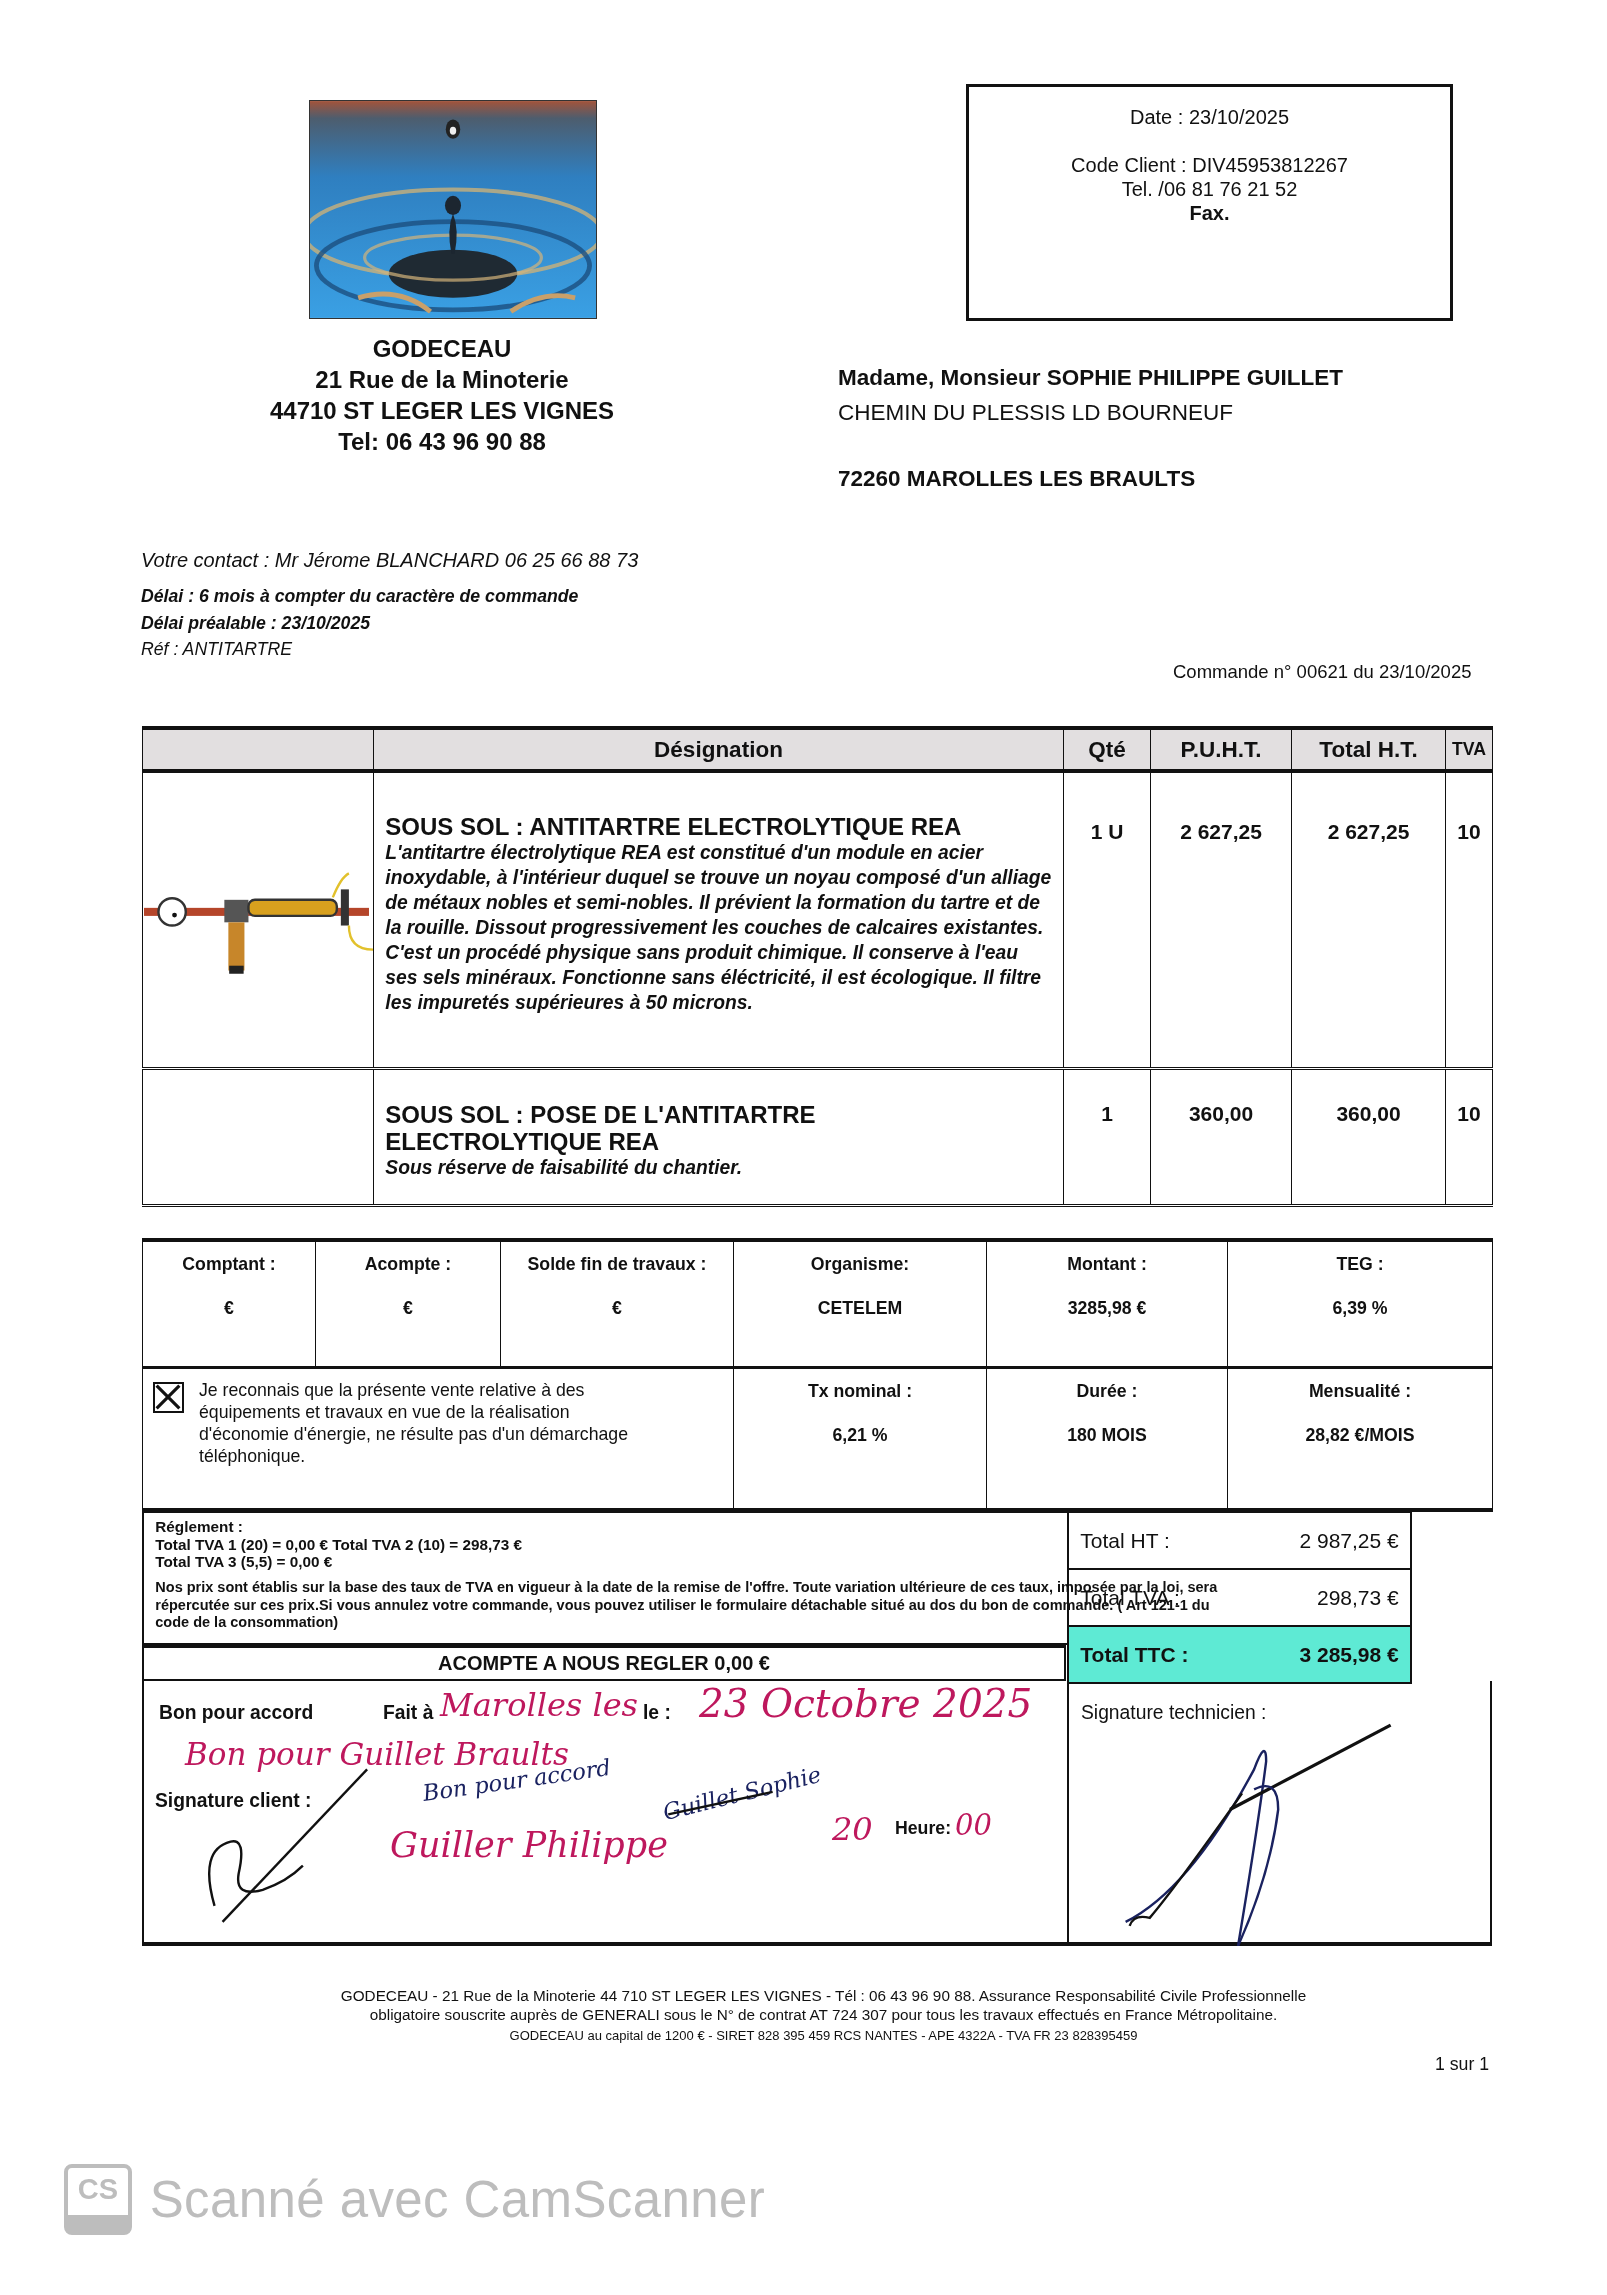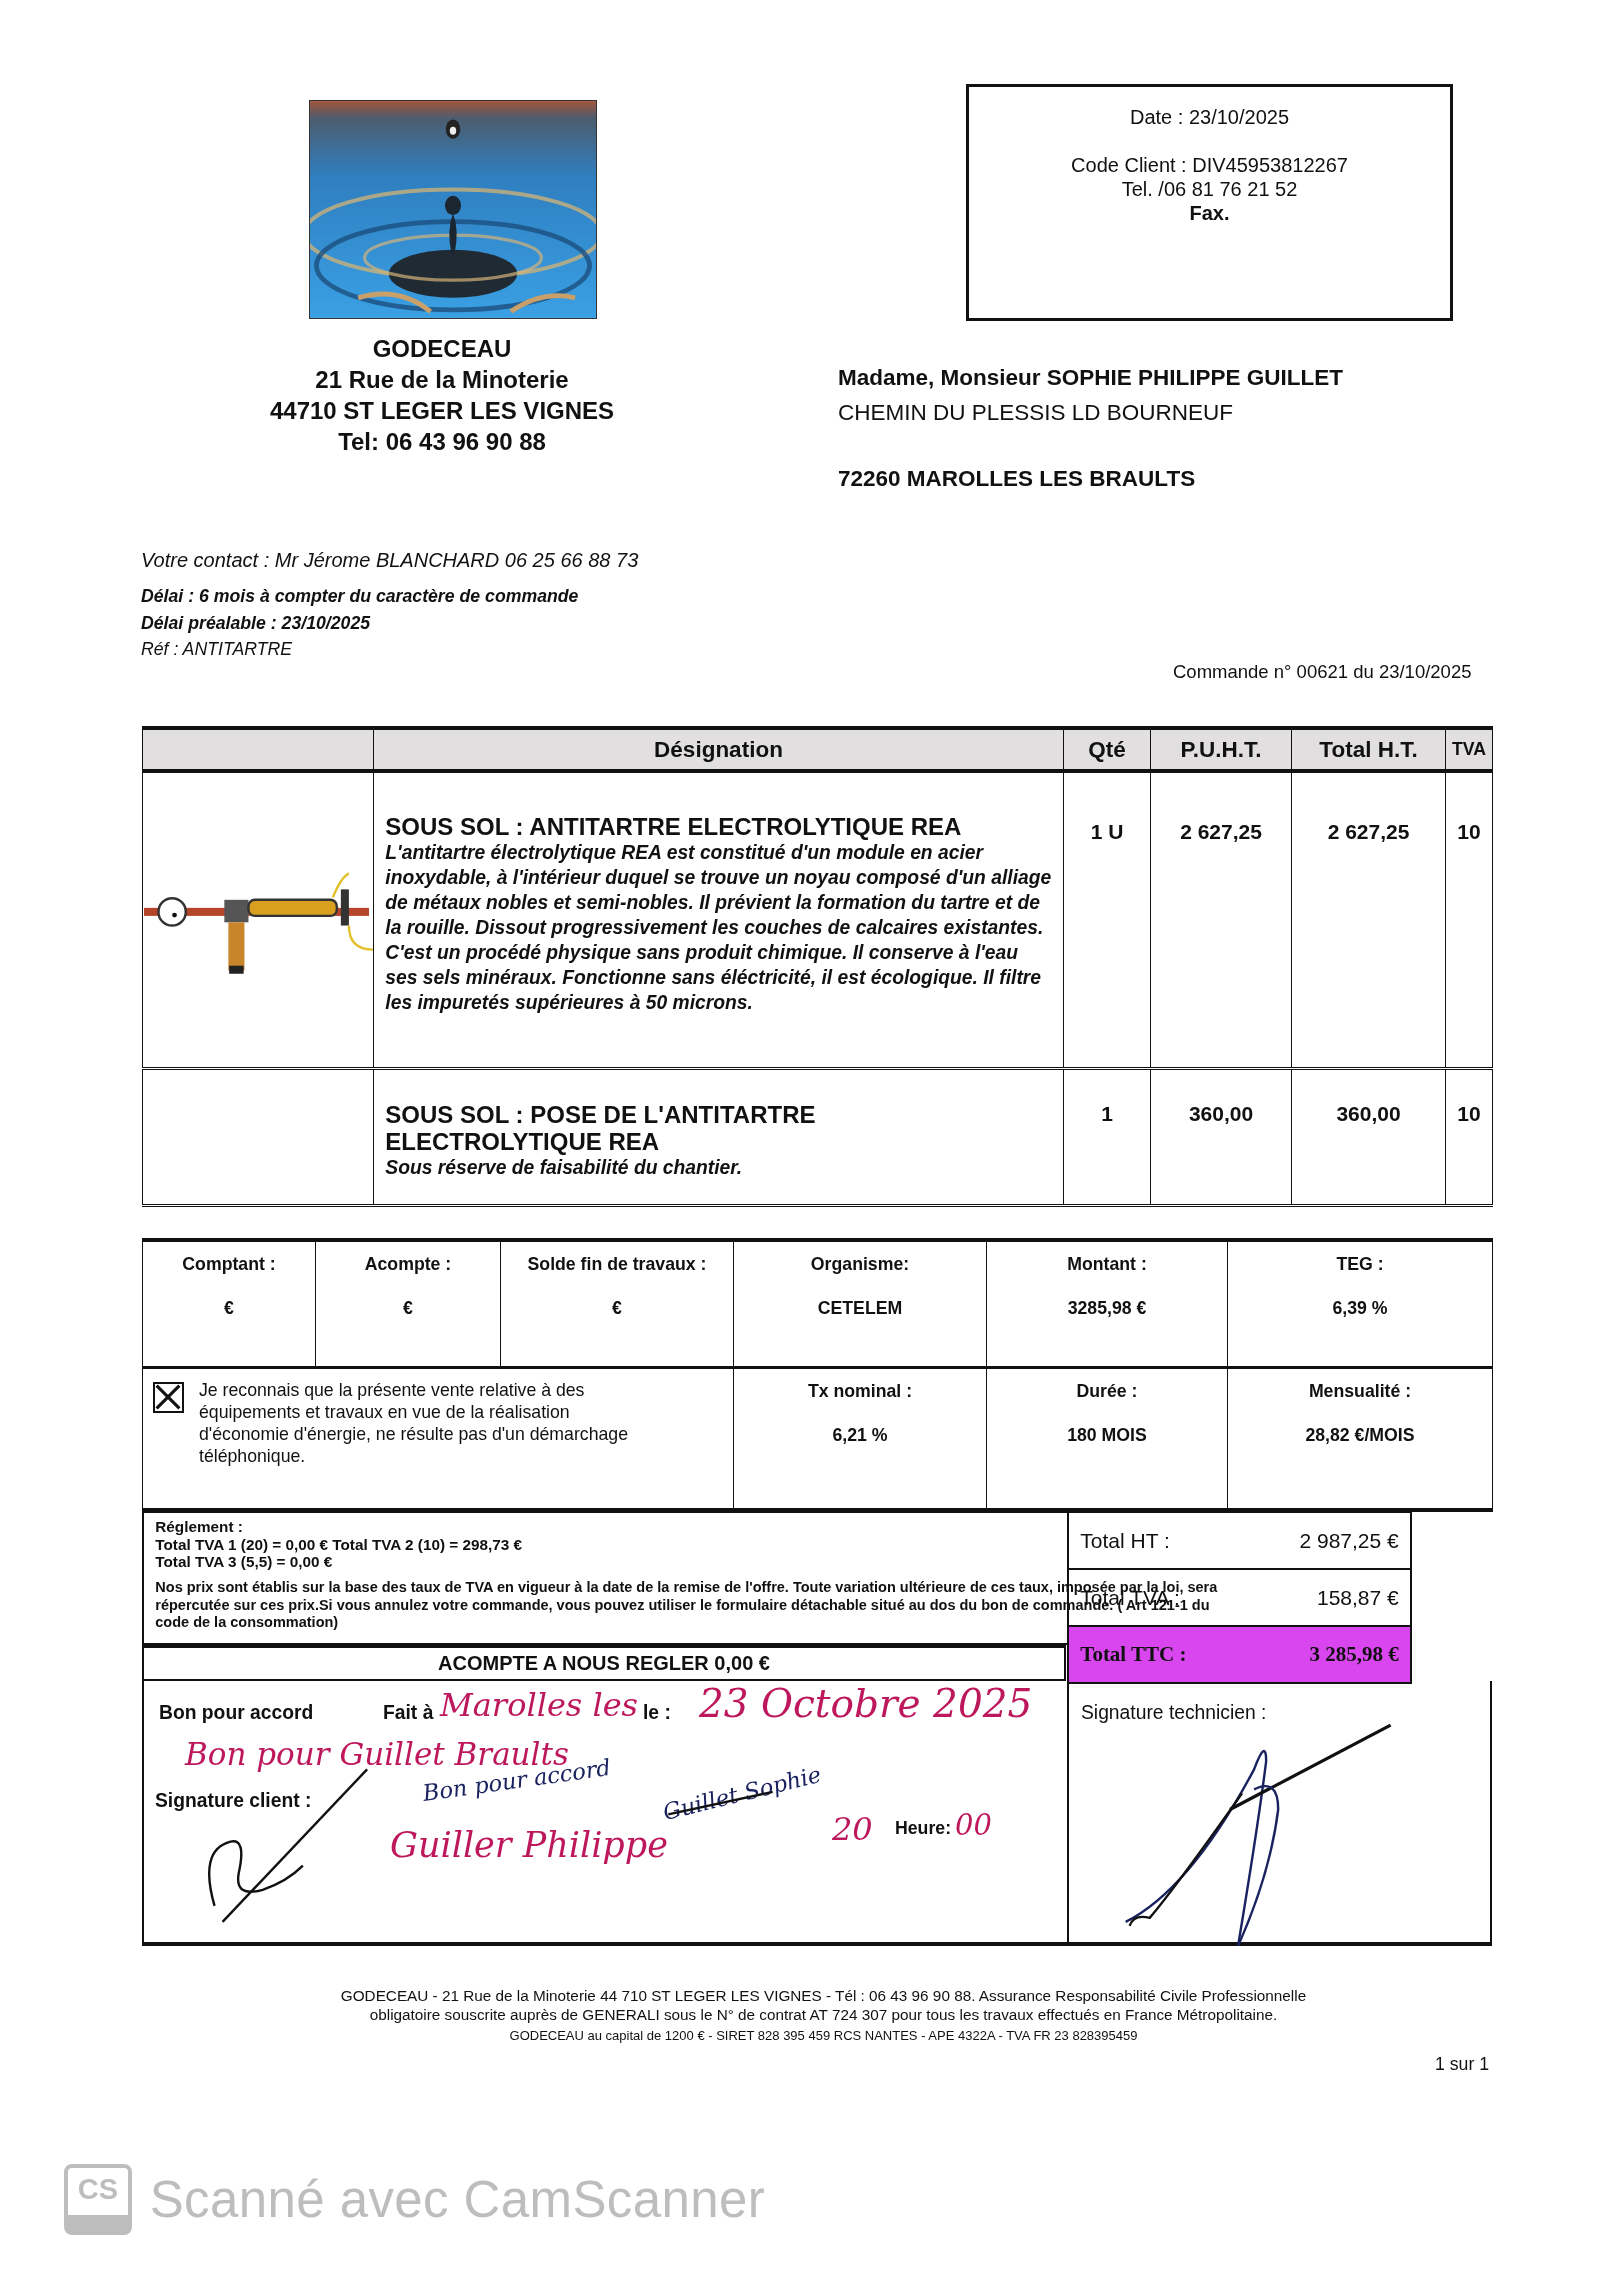--- a/index.html
+++ b/index.html
@@ -48,21 +48,21 @@
   .pval { margin-top:22.5px; display:block; }
   .ack { text-align:left !important; font-weight:normal !important; font-size:17.7px !important; line-height:22px; position:relative; padding:9.6px 8px 0 56px !important; }
   .checkbox { position:absolute; left:9.6px; top:13px; width:31px; height:31px; border:2.4px solid #111; box-sizing:border-box; }
 
   
   #reg { left:142px; top:1511px; width:1088px; height:134px; border:2.4px solid #111; border-right:none; box-sizing:border-box; padding:4.8px 11.3px; font-size:15.3px; font-weight:bold; line-height:17.7px; }
   #reg .small { font-size:14.5px; line-height:17.7px; margin-top:8px; font-weight:bold; }
   #acompte { left:142px; top:1645px; width:924px; height:36px; border:2.4px solid #111; border-top:3.2px solid #111; box-sizing:border-box; font-weight:bold; font-size:20px; display:flex; align-items:center; justify-content:center; }
   #totals { left:1067px; top:1511px; width:345px; border-collapse:collapse; }
   #totals td { border:2.4px solid #111; height:55px; font-size:21px; padding:0 11.3px; vertical-align:middle; }
-  #totals tr.ttc td { background:#d946ef; font-weight:bold;font-family:Liberation Serif, serif; }
+  #totals tr.ttc td { background:#5eead4; font-weight:bold; }
 
   
   #sigbox { left:142px; top:1681px; width:1350px; height:265px; border:2.4px solid #111; border-top:none; border-bottom:4px solid #111; box-sizing:border-box; }
   #sigdiv { left:1067px; top:1681px; width:2.4px; height:265px; background:#111; }
   .siglabel { font-size:19.3px; font-weight:bold; }
   .hand { font-family:"DejaVu Serif", serif; font-style:italic; color:#be185d; }
 
   
   #footer { left:241px; top:1987px; width:1165px; text-align:center; font-size:15.3px; line-height:18.5px; }
   #footer .f3 { font-size:13px; margin-top:3.2px; }
@@ -262,21 +262,21 @@
 <div id="acompte" class="abs">ACOMPTE A NOUS REGLER 0,00 €</div>
 
 <table id="totals" class="abs">
   <tbody>
       <tr>
     <td style="border-right:none">Total HT :</td>
     <td class="r" style="border-left:none">2 987,25 €</td>
   </tr>
   <tr>
     <td style="border-right:none">Total TVA :</td>
-    <td class="r" style="border-left:none">158,87 €</td>
+    <td class="r" style="border-left:none">298,73 €</td>
   </tr>
   <tr class="ttc">
     <td style="border-right:none">Total TTC :</td>
     <td class="r" style="border-left:none">3 285,98 €</td>
   </tr>
 </tbody>
   </table>
 
 <div id="sigbox" class="abs"></div>
 <div id="sigdiv" class="abs"></div>

